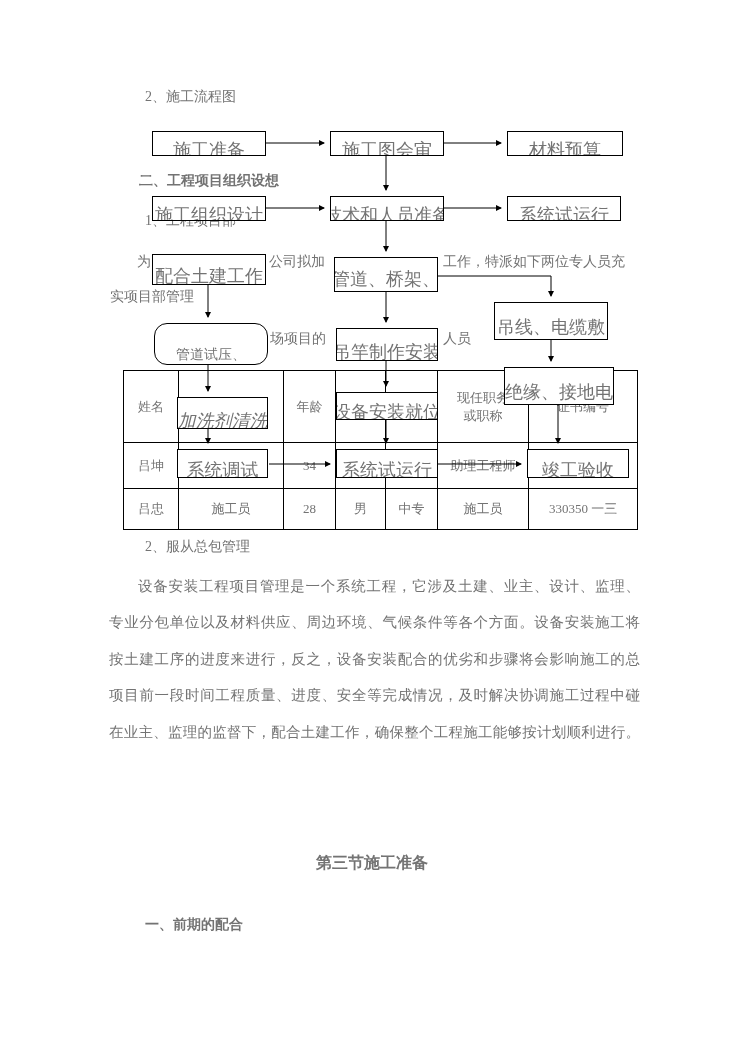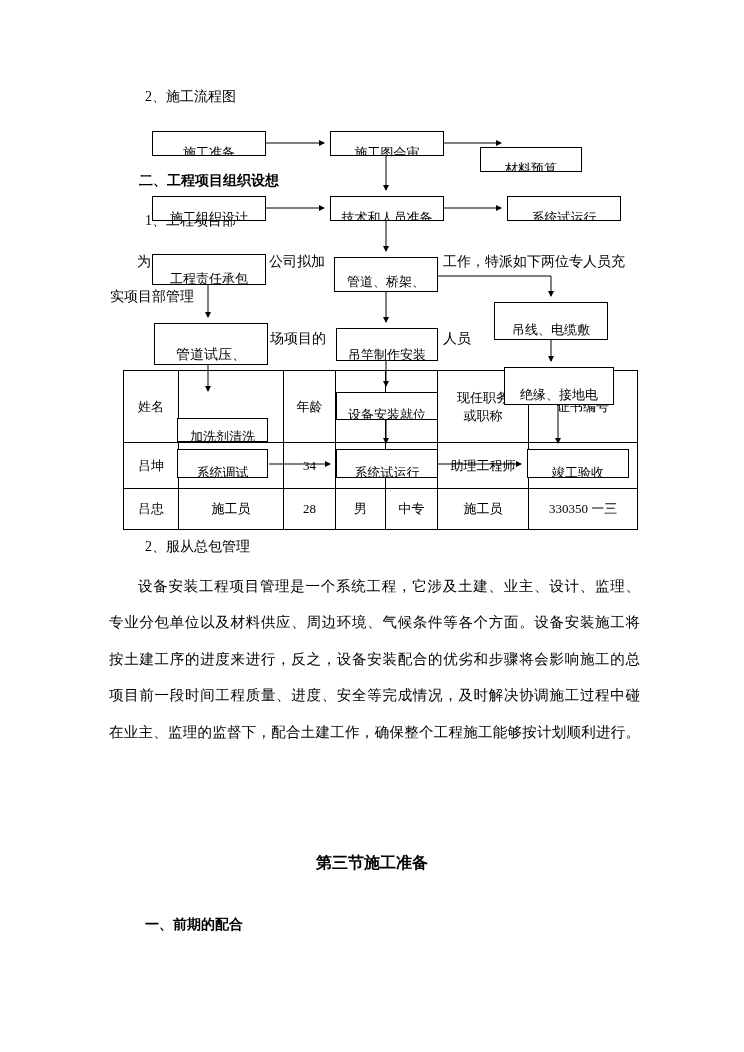--- a/index.html
+++ b/index.html
@@ -2,35 +2,35 @@
 <html><head>
 <meta charset="utf-8">
 <style>
   html,body{margin:0;padding:0;background:#888;}
   .page{
     position:relative;
     width:744px;height:1052px;
     margin:0 auto;
     background:#ffffff;
     font-family:"Liberation Serif","DejaVu Serif",serif;
-    color:#000000;
+    color:#737373;
     overflow:hidden;
   }
   .abs{position:absolute;}
   .txt{font-size:14px;white-space:nowrap;}
   .bold{font-weight:bold;}
   
   .fbox{
     position:absolute;
     background:#ffffff;
     border:1px solid #000;
     box-sizing:border-box;
     display:flex;
     justify-content:center;
-    font-size:13px;
+    font-size:18px;
     white-space:nowrap;
     overflow:hidden;
     z-index:30;
   }
   .fbox.center{align-items:flex-end;}
   .fbox.clip{align-items:flex-end;}
   .fbox.clip span{display:block;}
   .clip7 span{transform:translateY(7px);}
   .clip5 span{transform:translateY(5px);}
   .clip4 span{transform:translateY(4px);}
@@ -139,56 +139,56 @@
       <path d="M558,405 L558,443" marker-end="url(#ah)"></path>
     </g>
   </svg>
 
   <div class="fbox clip clip7" style="left:152px;top:131px;width:114px;height:25px;">
       <span>施工准备</span>
     </div>
   <div class="fbox clip clip7" style="left:330px;top:131px;width:114px;height:25px;">
       <span>施工图会审</span>
     </div>
-  <div class="fbox clip clip7" style="left:480px;top:131px;width:102px;height:25px;margin-top:16px;">
+  <div class="fbox clip clip7" style="left:507px;top:131px;width:116px;height:25px;">
       <span>材料预算</span>
     </div>
 
   <div class="fbox clip clip7" style="left:152px;top:196px;width:114px;height:25px;">
       <span>施工组织设计</span>
     </div>
   <div class="fbox clip clip7" style="left:330px;top:196px;width:114px;height:25px;">
       <span>技术和人员准备</span>
     </div>
   <div class="fbox clip clip7" style="left:507px;top:196px;width:114px;height:25px;">
       <span>系统试运行</span>
     </div>
 
   <div class="fbox clip clip4" style="left:152px;top:254px;width:114px;height:31px;">
-      <span>工程责任承包</span>
+      <span>配合土建工作</span>
     </div>
   <div class="fbox center" style="left:334px;top:257px;width:104px;height:35px;">
       <span>管道、桥架、</span>
     </div>
 
-  <div class="fbox center fs14" style="left:154px;top:323px;width:114px;height:42px;">
+  <div class="fbox center fs14" style="left:154px;top:323px;width:114px;height:42px;border-radius:13px;">
       <span>管道试压、</span>
     </div>
   <div class="fbox clip clip4" style="left:336px;top:328px;width:102px;height:33px;">
       <span>吊竿制作安装</span>
     </div>
   <div class="fbox center" style="left:494px;top:302px;width:114px;height:38px;">
       <span>吊线、电缆敷</span>
     </div>
 
   <div class="fbox center" style="left:504px;top:367px;width:110px;height:38px;">
       <span>绝缘、接地电</span>
     </div>
 
-  <div class="fbox clip clip5" style="left:177px;top:418px;width:91px;height:24px;">
+  <div class="fbox clip clip5" style="left:177px;top:397px;width:91px;height:32px;font-style:italic;">
       <span>加洗剂清洗</span>
     </div>
   <div class="fbox clip clip5" style="left:336px;top:392px;width:102px;height:28px;">
       <span>设备安装就位</span>
     </div>
 
   <div class="fbox clip clip5" style="left:177px;top:449px;width:91px;height:29px;">
       <span>系统调试</span>
     </div>
   <div class="fbox clip clip5" style="left:336px;top:449px;width:102px;height:29px;">

